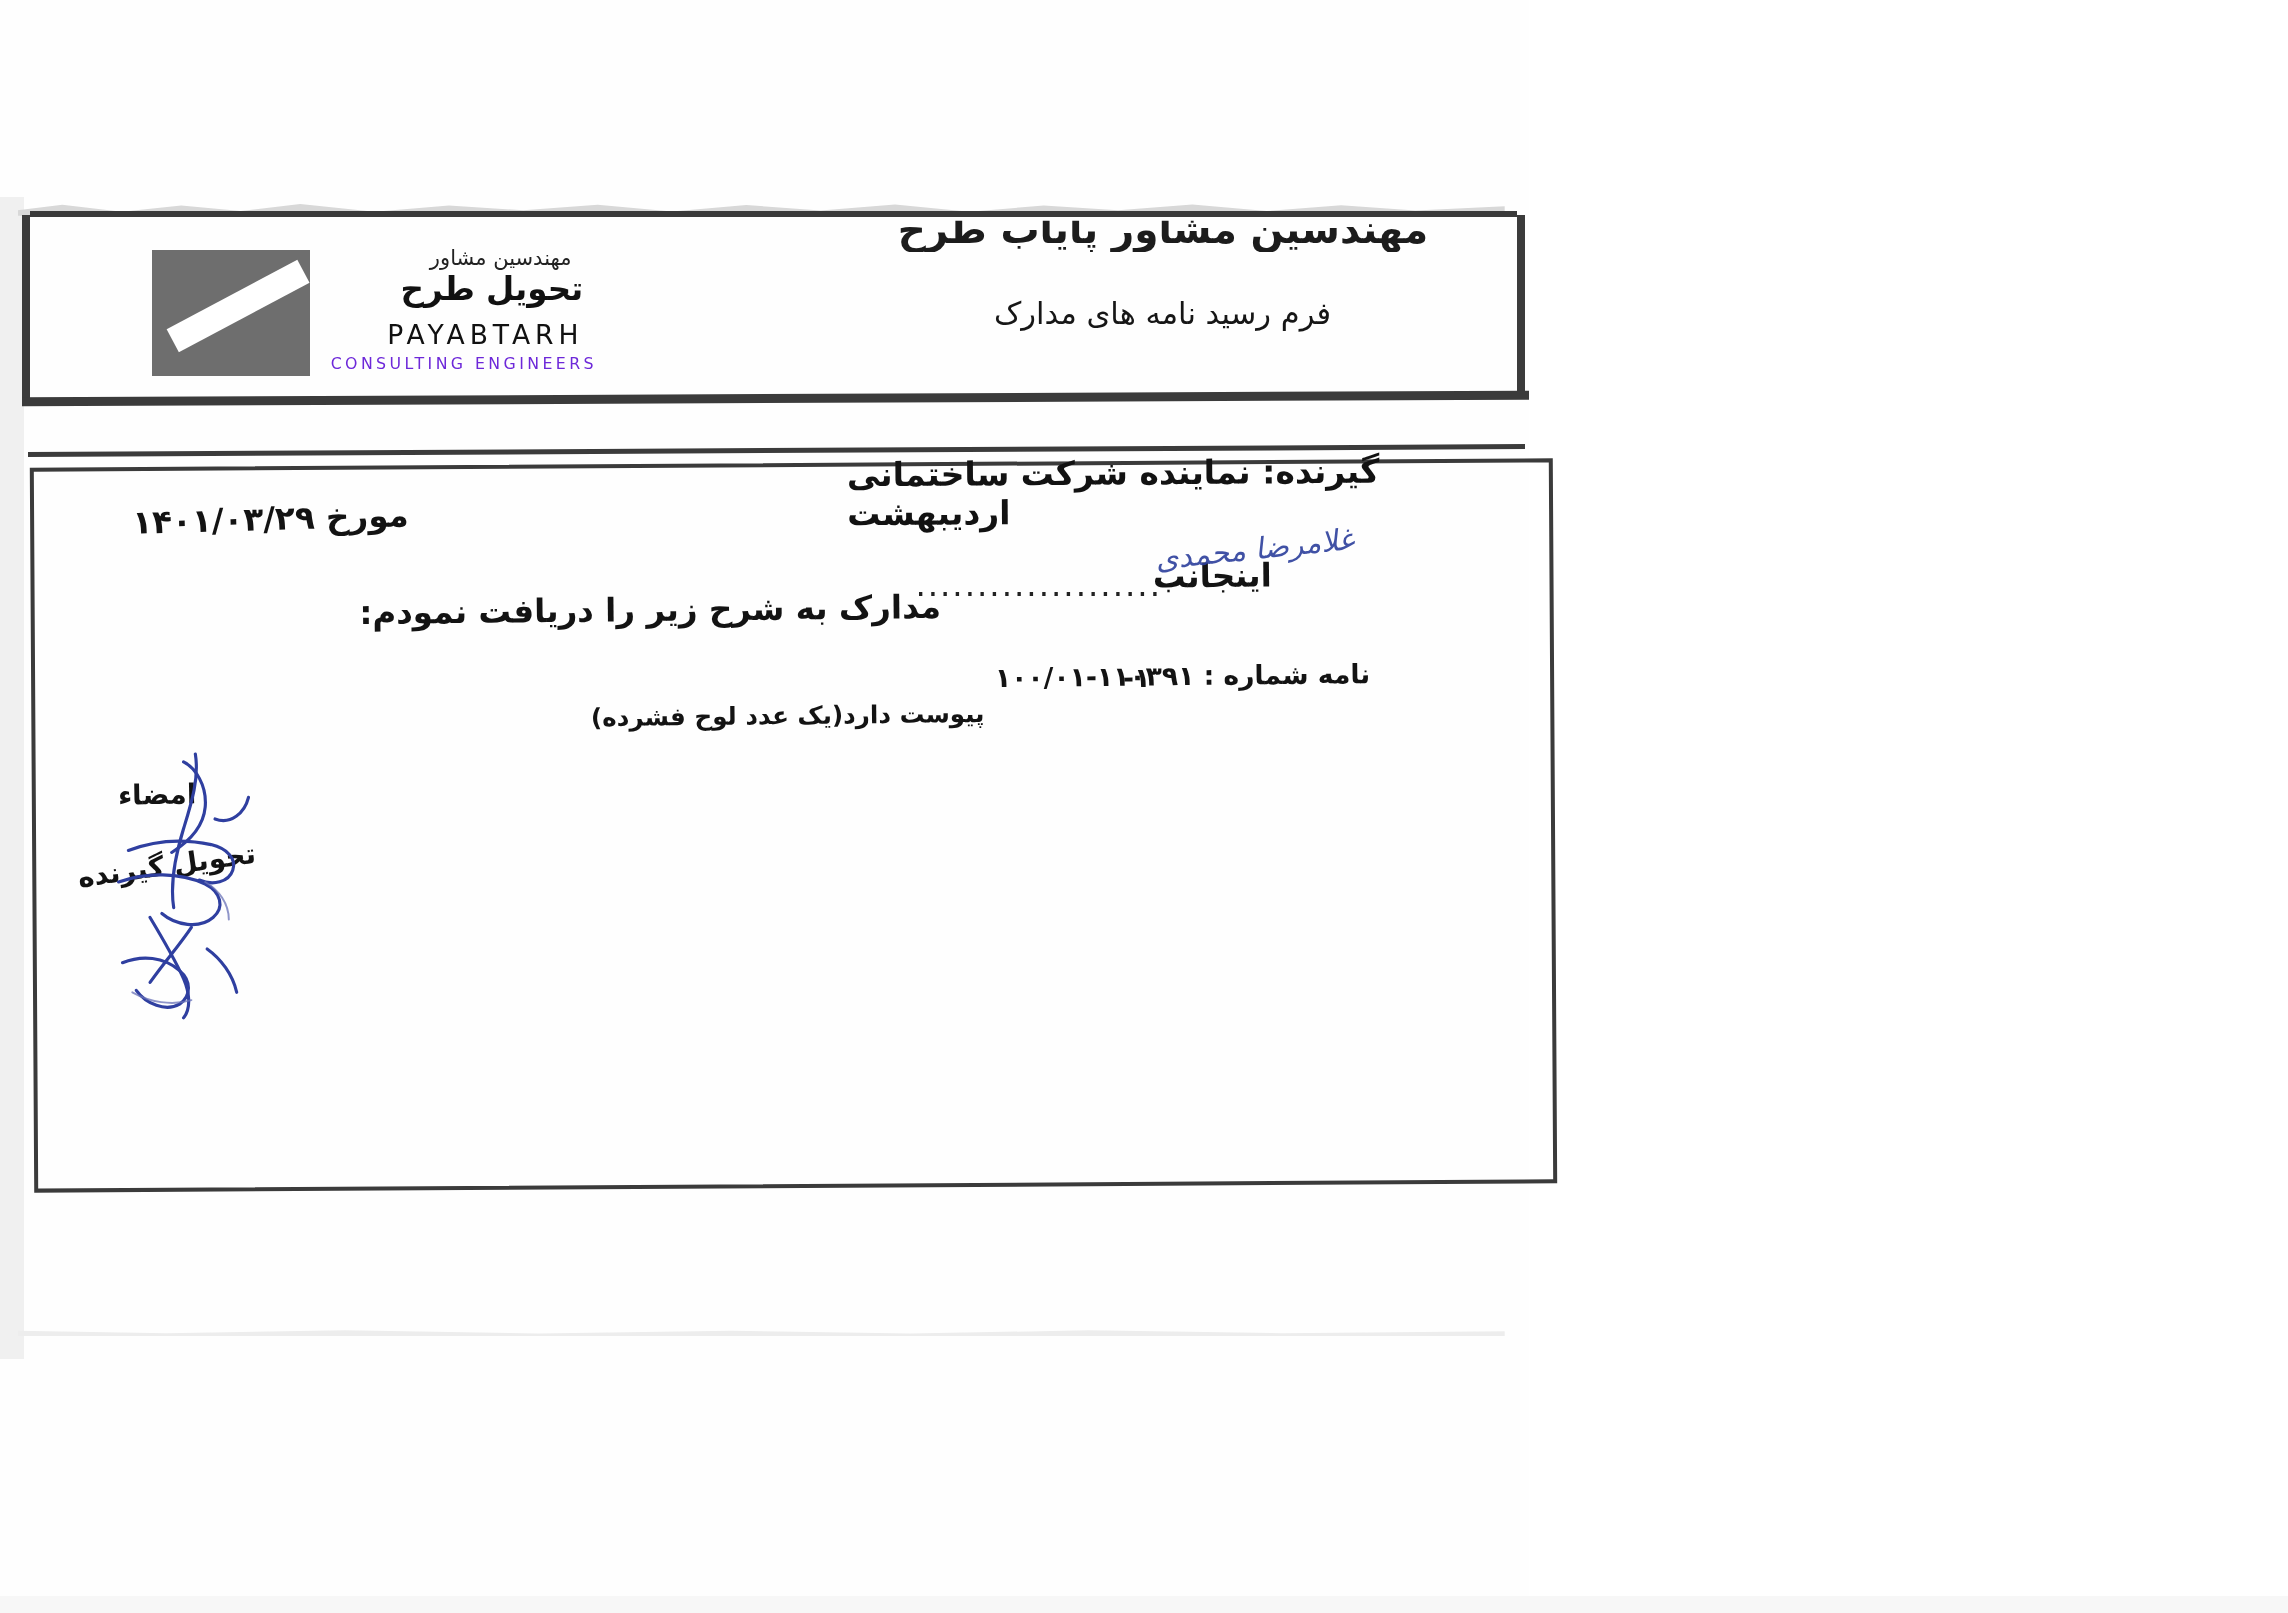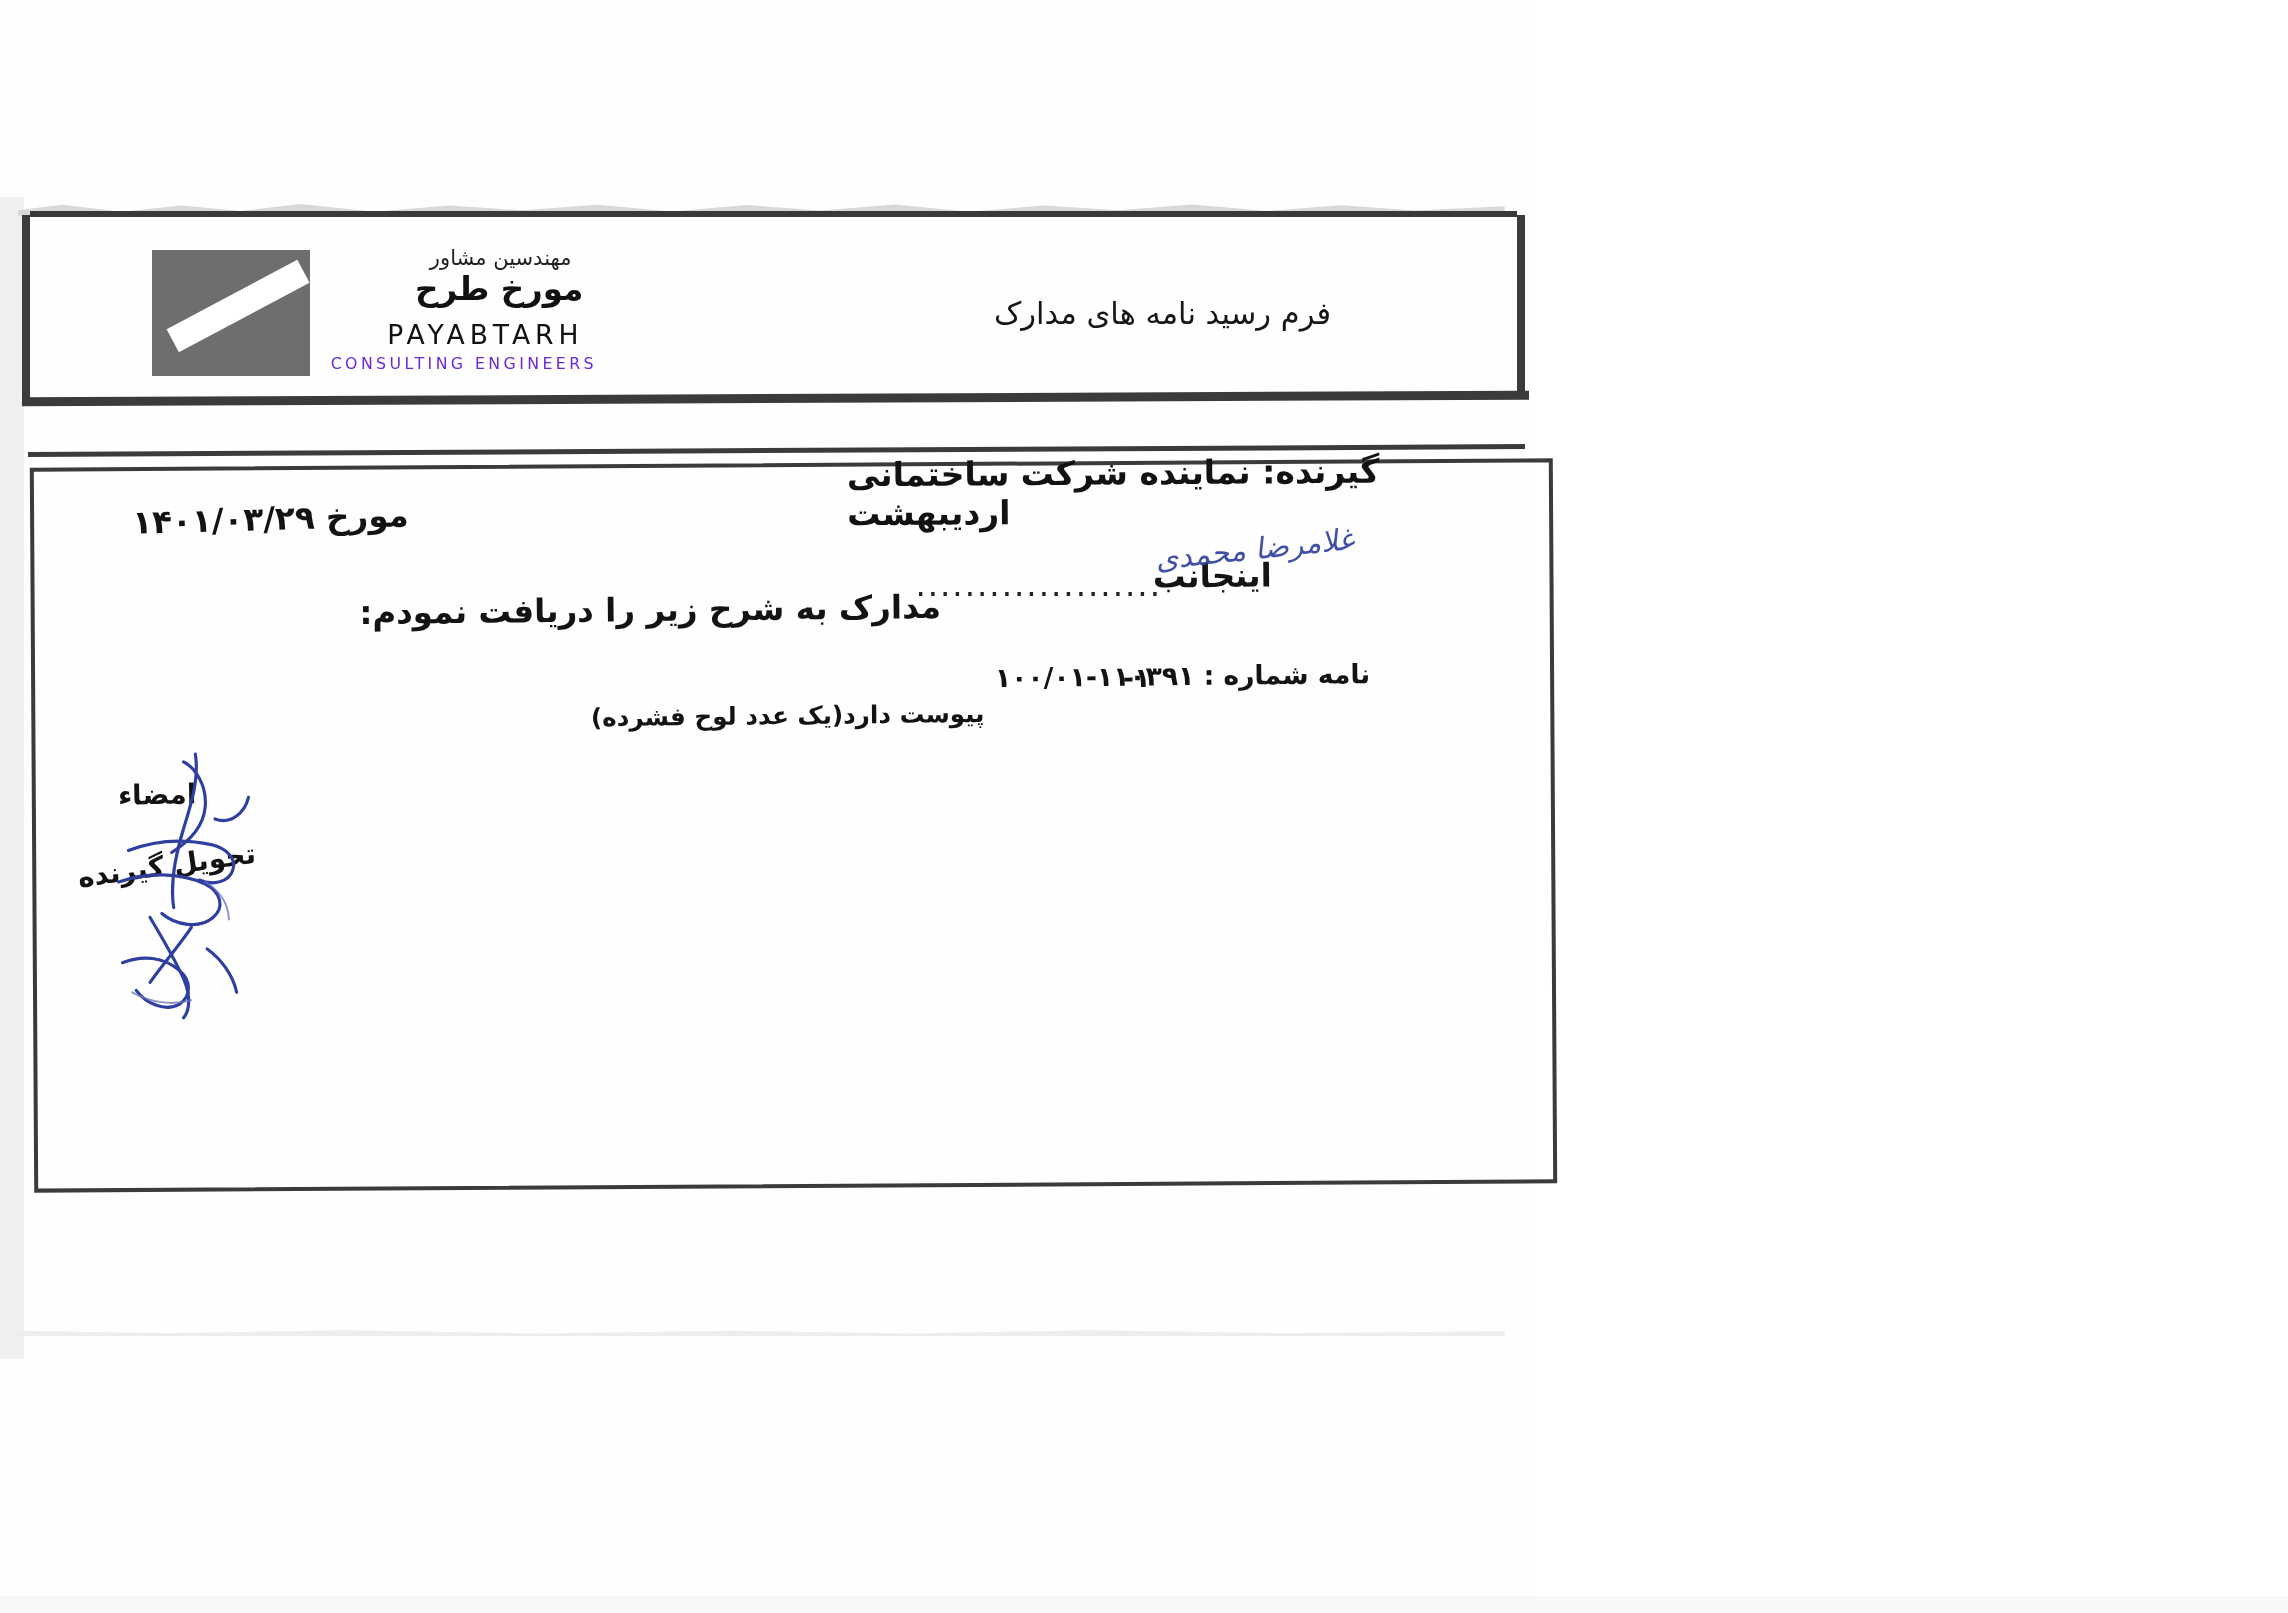--- a/index.html
+++ b/index.html
@@ -377,26 +377,27 @@
   <div class="scan-shadow-bottom"></div>
   <div class="torn-edge"></div>
 
   <div class="band-top"></div>
   <div class="band-header-side-left"></div>
   <div class="band-header-side-right"></div>
   <div class="band-under-header"></div>
   <div class="recipient-rule"></div>
   <div class="body-box"></div>
 
+  <div class="title-main">مهندسین مشاور پایاب طرح</div>
   <div class="title-sub">فرم رسید نامه های مدارک</div>
 
   <div class="logo-wrap">
     <div class="logo-mark"></div>
     <div class="logo-fa-small">مهندسین مشاور</div>
-    <div class="logo-fa-big">مورخ طرح</div>
+    <div class="logo-fa-big">تحویل طرح</div>
     <div class="logo-en-big">PAYABTARH</div>
     <div class="logo-en-small">CONSULTING ENGINEERS</div>
   </div>
 
   <div class="recipient-line">گیرنده: نماینده شرکت ساختمانی اردیبهشت</div>
   <div class="date-line">مورخ ۱۴۰۱/۰۳/۲۹</div>
 
   <div class="declaration-1">اینجانب</div>
   <div class="dots-1">..................................................</div>
   <div class="hw-name">غلامرضا محمدی</div>

